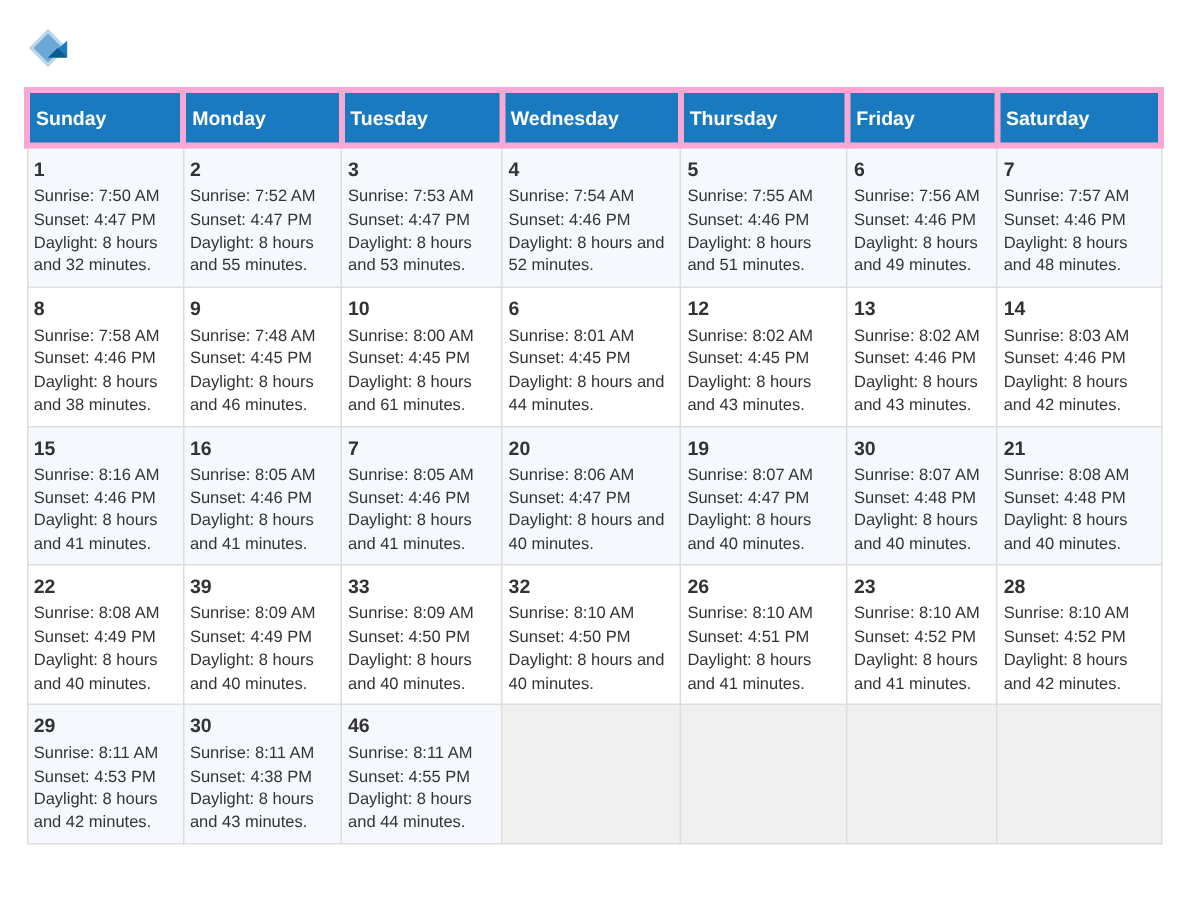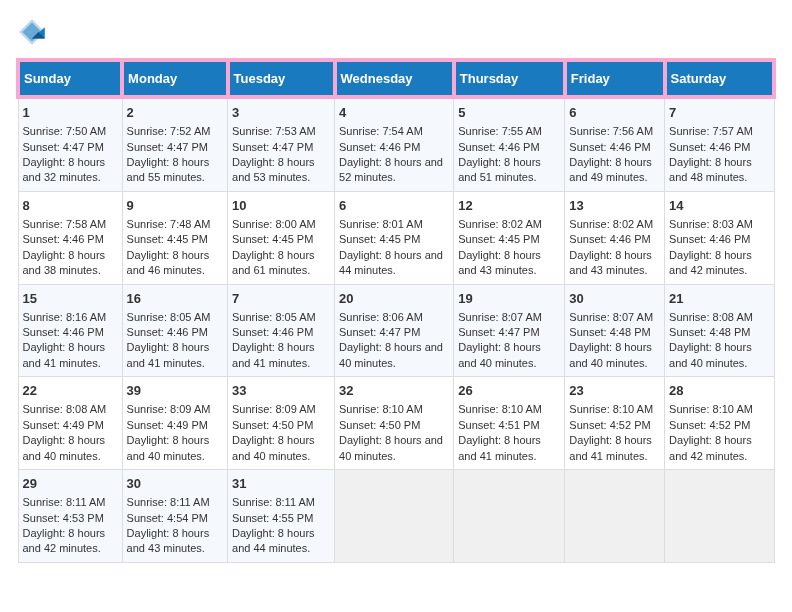--- a/index.html
+++ b/index.html
@@ -139,21 +139,21 @@
         <td><span class="day-num">22</span><span>Sunrise: 8:08 AM</span><br><span>Sunset: 4:49 PM</span><br><span>Daylight: 8 hours and 40 minutes.</span></td>
         <td><span class="day-num">39</span><span>Sunrise: 8:09 AM</span><br><span>Sunset: 4:49 PM</span><br><span>Daylight: 8 hours and 40 minutes.</span></td>
         <td><span class="day-num">33</span><span>Sunrise: 8:09 AM</span><br><span>Sunset: 4:50 PM</span><br><span>Daylight: 8 hours and 40 minutes.</span></td>
         <td><span class="day-num">32</span><span>Sunrise: 8:10 AM</span><br><span>Sunset: 4:50 PM</span><br><span>Daylight: 8 hours and 40 minutes.</span></td>
         <td><span class="day-num">26</span><span>Sunrise: 8:10 AM</span><br><span>Sunset: 4:51 PM</span><br><span>Daylight: 8 hours and 41 minutes.</span></td>
         <td><span class="day-num">23</span><span>Sunrise: 8:10 AM</span><br><span>Sunset: 4:52 PM</span><br><span>Daylight: 8 hours and 41 minutes.</span></td>
         <td><span class="day-num">28</span><span>Sunrise: 8:10 AM</span><br><span>Sunset: 4:52 PM</span><br><span>Daylight: 8 hours and 42 minutes.</span></td>
       </tr>
       <tr>
         <td><span class="day-num">29</span><span>Sunrise: 8:11 AM</span><br><span>Sunset: 4:53 PM</span><br><span>Daylight: 8 hours and 42 minutes.</span></td>
-        <td><span class="day-num">30</span><span>Sunrise: 8:11 AM</span><br><span>Sunset: 4:54 PM</span><br><span>Daylight: 8 hours and 43 minutes.</span></td>
-        <td><span class="day-num">31</span><span>Sunrise: 8:11 AM</span><br><span>Sunset: 4:55 PM</span><br><span>Daylight: 8 hours and 44 minutes.</span></td>
+        <td><span class="day-num">30</span><span>Sunrise: 8:11 AM</span><br><span>Sunset: 4:38 PM</span><br><span>Daylight: 8 hours and 43 minutes.</span></td>
+        <td><span class="day-num">46</span><span>Sunrise: 8:11 AM</span><br><span>Sunset: 4:55 PM</span><br><span>Daylight: 8 hours and 44 minutes.</span></td>
         <td class="empty-cell"></td>
         <td class="empty-cell"></td>
         <td class="empty-cell"></td>
         <td class="empty-cell"></td>
       </tr>
     </tbody>
 </table>
 
 </body></html>

